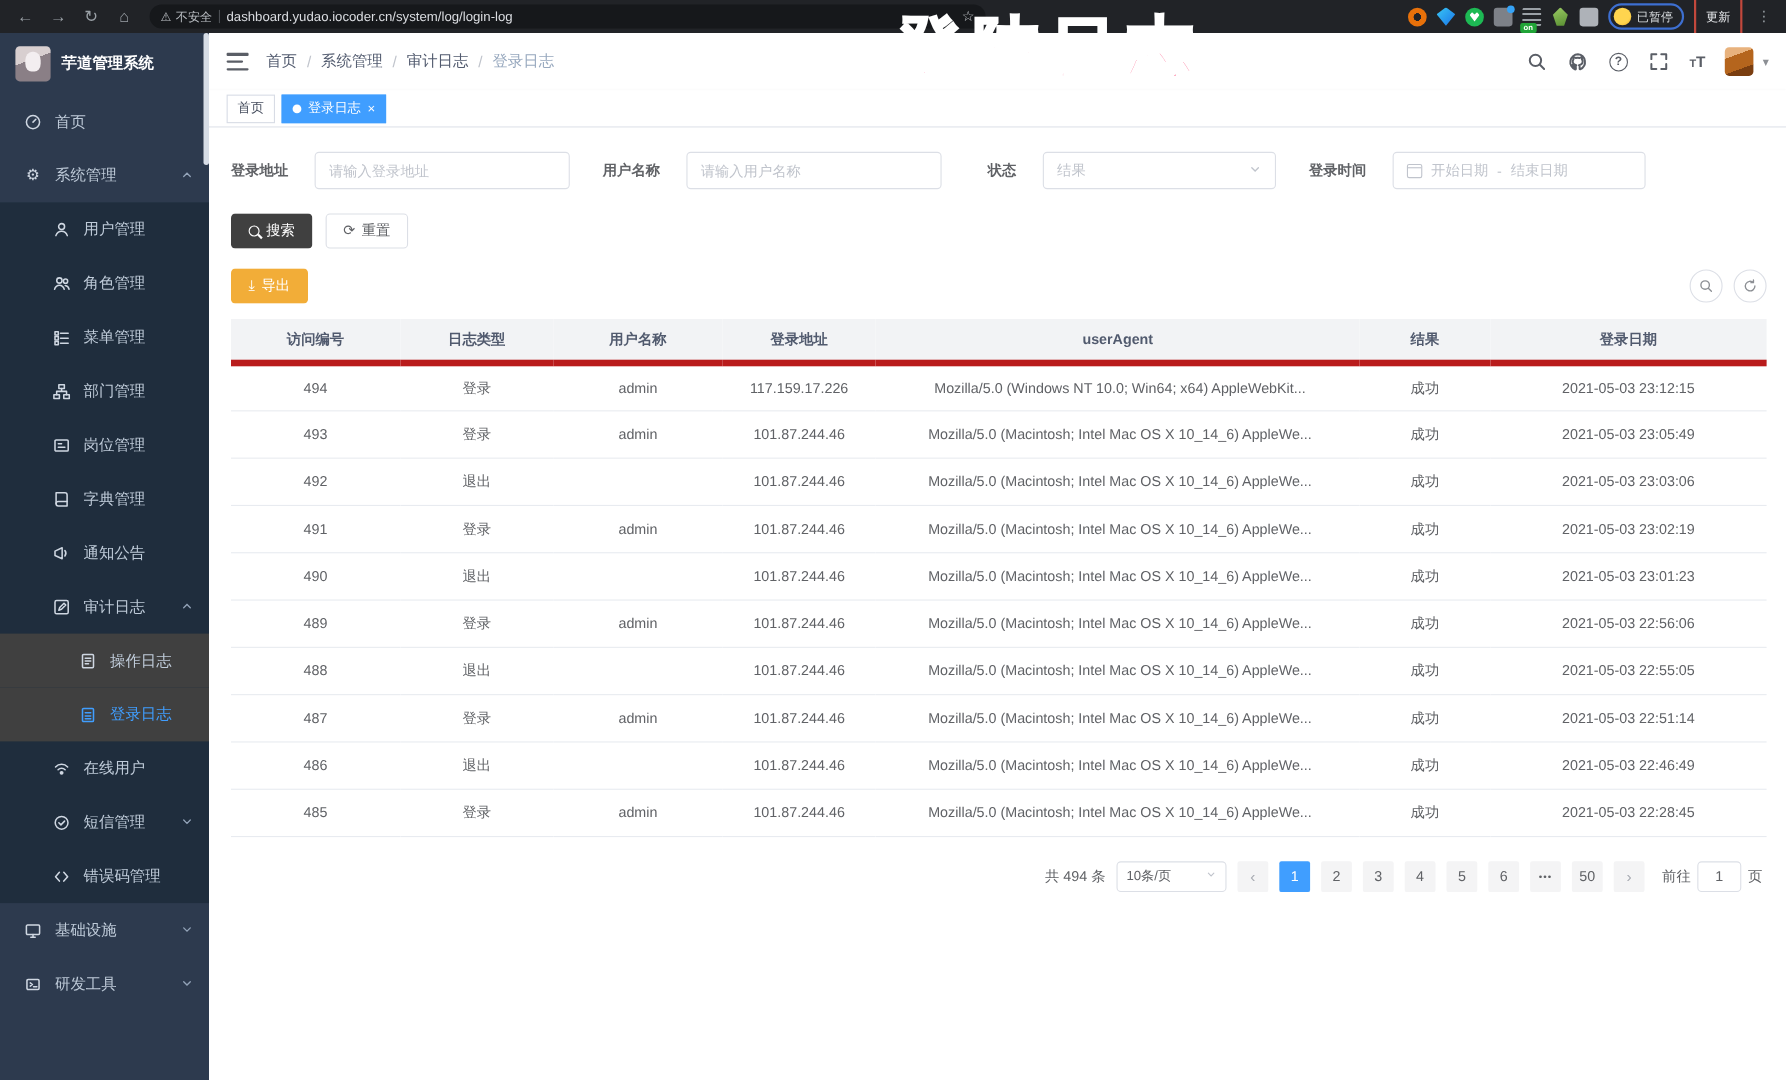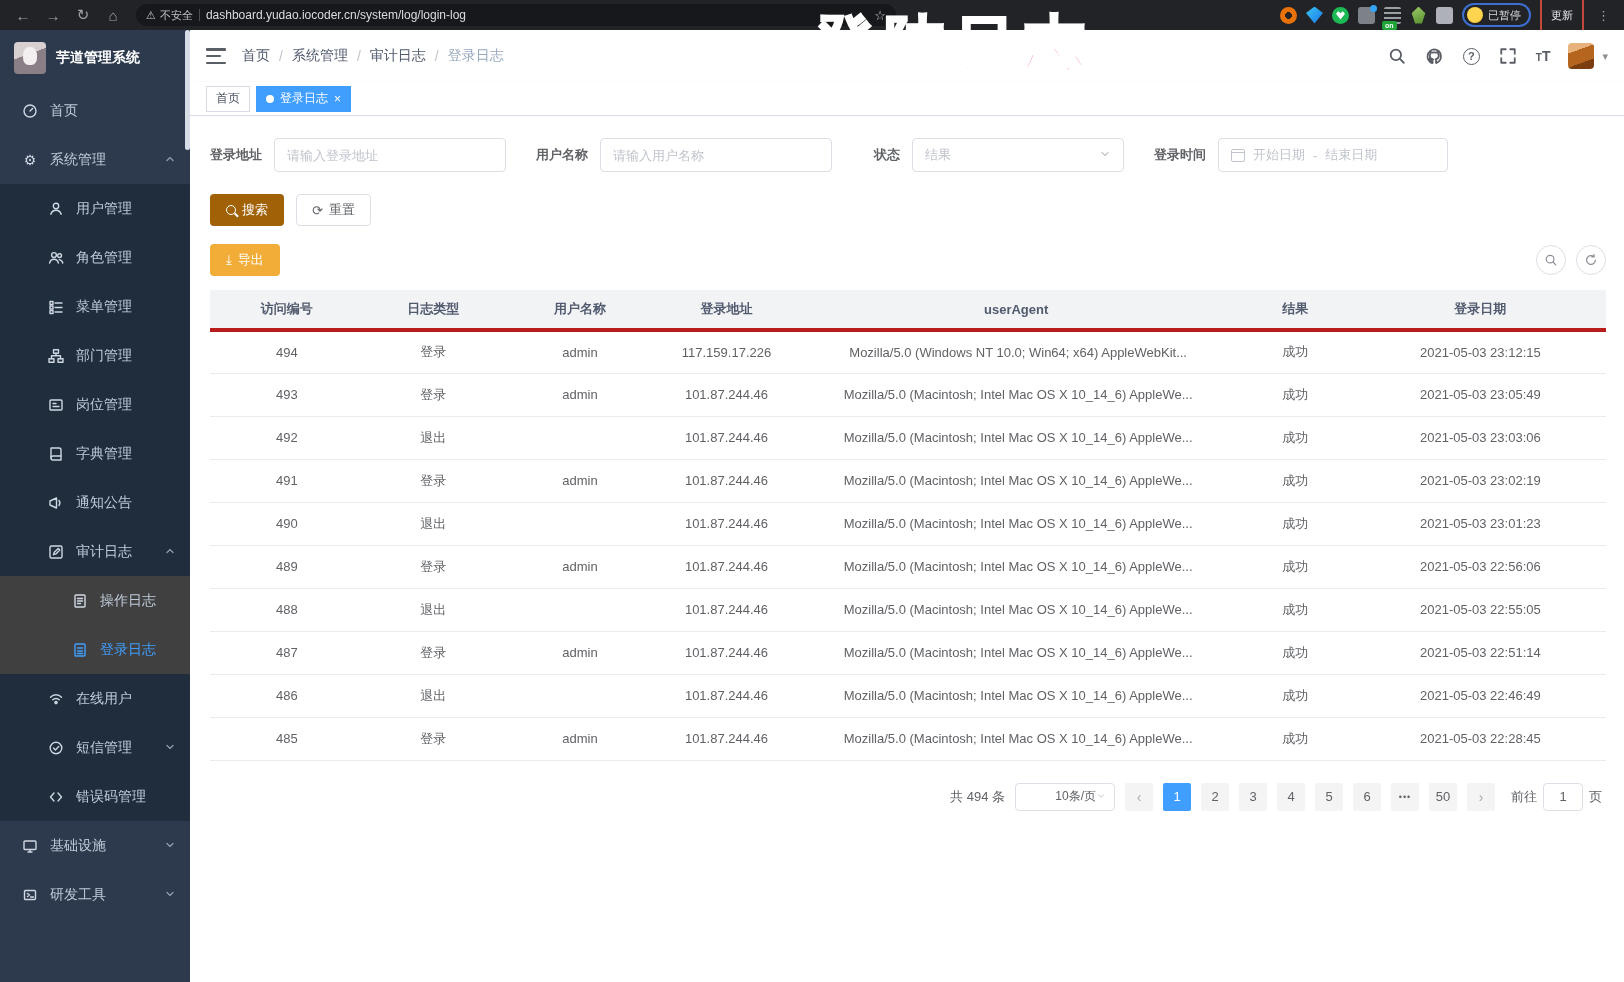--- a/index.html
+++ b/index.html
@@ -81,55 +81,55 @@
   .tabbar { height:34px; border-bottom:1px solid #d8dce5; box-shadow:0 1px 3px rgba(0,0,0,.08); display:flex; align-items:center; gap:6px; padding:0 16px; background:#fff; }
   .tag { height:26px; display:flex; align-items:center; gap:6px; padding:0 9px; border:1px solid #d8dce5; background:#fff; font-size:12px; color:#495060; cursor:pointer; }
   .tag.active { background:#409EFF; border-color:#409EFF; color:#fff; }
   .tag .dot { width:8px; height:8px; border-radius:50%; background:#fff; }
   .tag .x { font-size:12px; }
 
   
   .content { flex:1; padding:22px 18px 0 20px; background:#fff; min-width:0; }
   .filters { display:flex; align-items:center; gap:12px; flex-wrap:nowrap; }
   .flabel { font-size:13px; color:#606266; font-weight:bold; white-space:nowrap; }
-  .fctrl { height:34px; border:1px solid #dcdfe6; border-radius:4px; background:#fff; display:flex; align-items:center; padding:0 12px; color:#c0c4cc; }
+  .fctrl { height:34px; border:1px solid #dcdfe6; border-radius:4px; background:#fff; display:flex; align-items:center; padding:0 12px; color:#c0c4cc;margin-left:12px; }
   .fctrl input { border:none; outline:none; width:100%; font-size:13px; color:#606266; font-family:inherit; }
   .fctrl input::placeholder { color:#c0c4cc; }
   .w232 { width:232px; } .w212 { width:212px; } .w230 { width:230px; }
   .gap-lg { margin-left:18px; }
   .selbox { justify-content:space-between; cursor:pointer; }
   .selbox .chev { color:#c0c4cc; }
   .datebox { gap:8px; font-size:13px; cursor:pointer; }
   .datebox .cal { width:14px; height:13px; border:1.3px solid #c0c4cc; border-radius:2px; position:relative; flex:0 0 auto; }
   .datebox .cal::before { content:""; position:absolute; top:2px; left:0; right:0; height:1.3px; background:#c0c4cc; }
   .datebox .ph { white-space:nowrap; }
 
   .btn-row { margin-top:22px; display:flex; gap:12px; }
   .btn { height:32px; border-radius:4px; display:inline-flex; align-items:center; gap:6px; padding:0 15px; font-size:13px; cursor:pointer; border:1px solid transparent; }
-  .btn-search { background:#a16207; color:#fff; }
+  .btn-search { background:#404040; color:#fff; }
   .btn-reset { background:#fff; border-color:#dcdfe6; color:#606266; }
   .btn-export { background:#f2ad38; color:#fff; }
   .mag { width:10px; height:10px; border:1.6px solid currentColor; border-radius:50%; position:relative; flex:0 0 auto; }
   .mag::after { content:""; position:absolute; width:5px; height:1.6px; background:currentColor; transform:rotate(45deg); bottom:-2px; right:-4px; }
   .refr { font-size:13px; }
 
   .toolbar { margin-top:18px; display:flex; align-items:center; }
   .tool-right { margin-left:auto; display:flex; gap:10px; }
   .circle-btn { width:30px; height:30px; border-radius:50%; border:1px solid #dcdfe6; display:flex; align-items:center; justify-content:center; color:#8c8f94; background:#fff; cursor:pointer; }
 
   
   table.grid { width:100%; border-collapse:collapse; margin-top:14px; table-layout:fixed; }
-  .grid th { background:#f2f3f5; color:#515a6e; font-size:13px; font-weight:bold; height:40px; border-bottom:4px solid #b91c1c; padding:0 6px; }
+  .grid th { background:#f2f3f5; color:#515a6e; font-size:13px; font-weight:bold; height:40px; border-bottom:6px solid #b91c1c; padding:0 6px; }
   .grid td { height:43px; border-bottom:1px solid #e8ebf0; text-align:center; color:#606266; font-size:13px; padding:0 6px; white-space:nowrap; overflow:hidden; text-overflow:ellipsis; }
   .grid td.ua { text-align:center; padding-left:10px; }
   .c-id{width:11%;} .c-type{width:10%;} .c-user{width:11%;} .c-ip{width:10%;} .c-ua{width:31.5%;} .c-res{width:8.5%;} .c-date{width:18%;}
 
   
   .pager { display:flex; align-items:center; justify-content:flex-end; gap:10px; margin-top:22px; padding-right:4px; color:#606266; font-size:13px; }
-  .psize { width:100px; height:28px; border:1px solid #dcdfe6; border-radius:4px; display:flex; align-items:center; justify-content:flex-end; padding:0 8px; color:#606266; font-size:12px; cursor:pointer; }
+  .psize { width:100px; height:28px; border:1px solid #dcdfe6; border-radius:4px; display:flex; align-items:center; justify-content:space-between; padding:0 8px; color:#606266; font-size:12px; cursor:pointer; }
   .psize .chev { color:#c0c4cc; font-size:11px; }
   .pbtn { min-width:28px; height:28px; border-radius:2px; background:#f4f4f5; color:#606266; display:flex; align-items:center; justify-content:center; font-size:13px; cursor:pointer; padding:0 4px; }
   .pbtn.active { background:#409EFF; color:#fff; }
   .pbtn.arrow { background:#f4f4f5; color:#a8abb2; font-size:14px; }
   .goto { display:flex; align-items:center; gap:6px; margin-left:6px; }
   .goto input { width:40px; height:28px; border:1px solid #dcdfe6; border-radius:4px; text-align:center; font-size:13px; color:#606266; outline:none; font-family:inherit; }
 </style>
 </head>
 <body>
 

